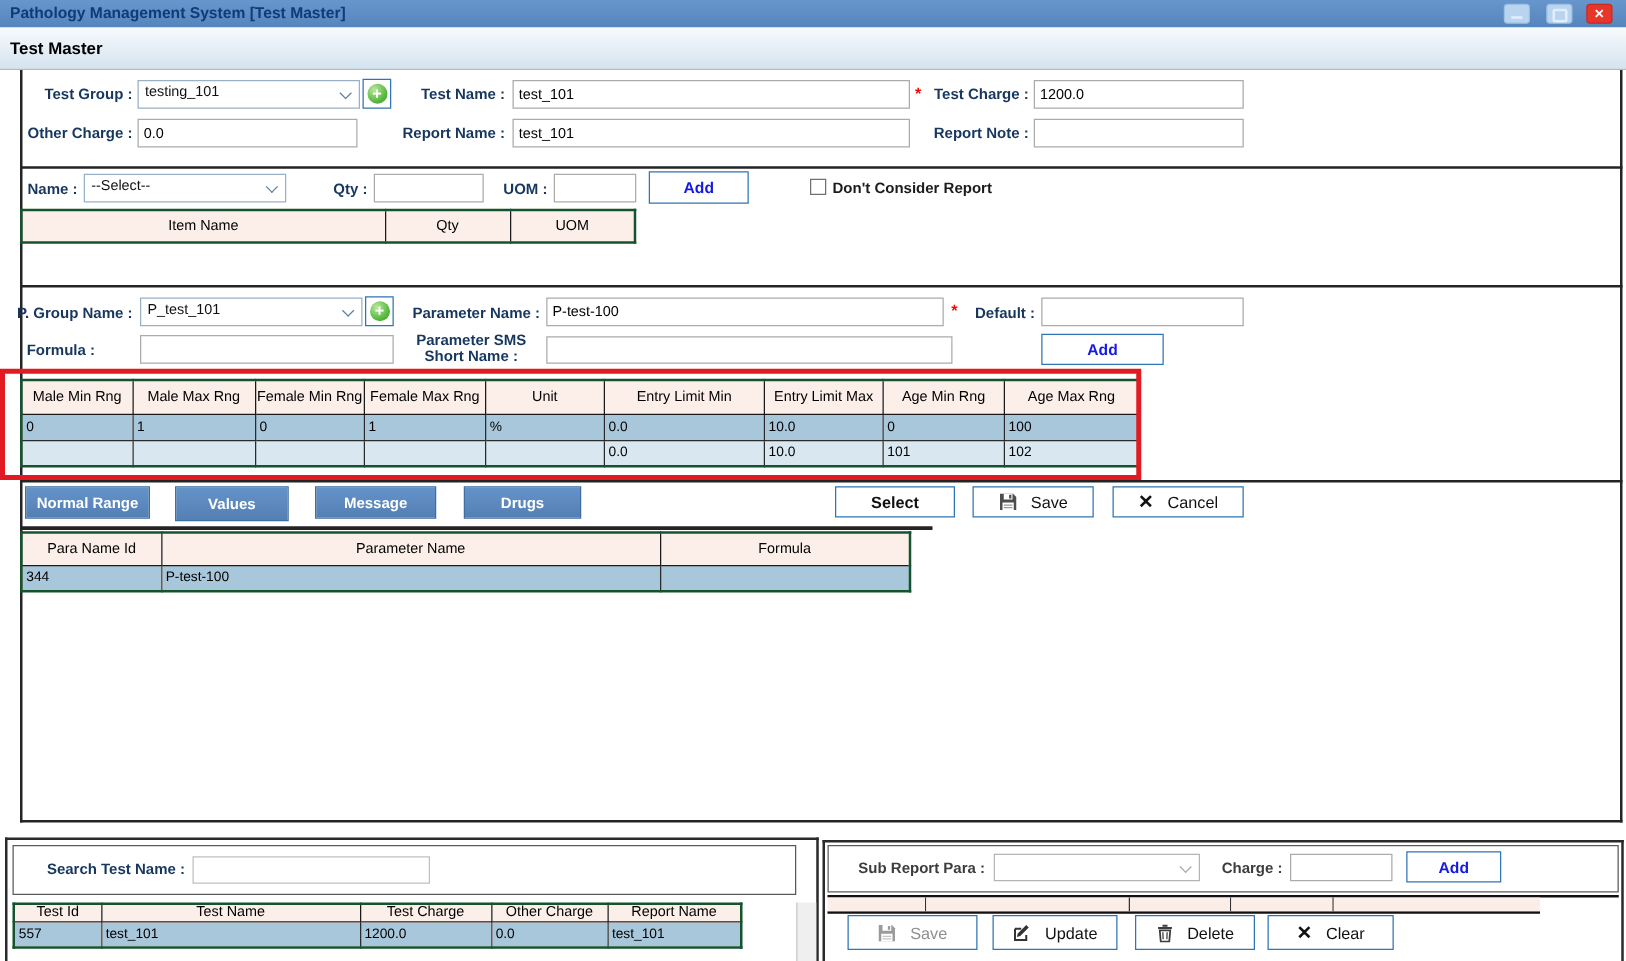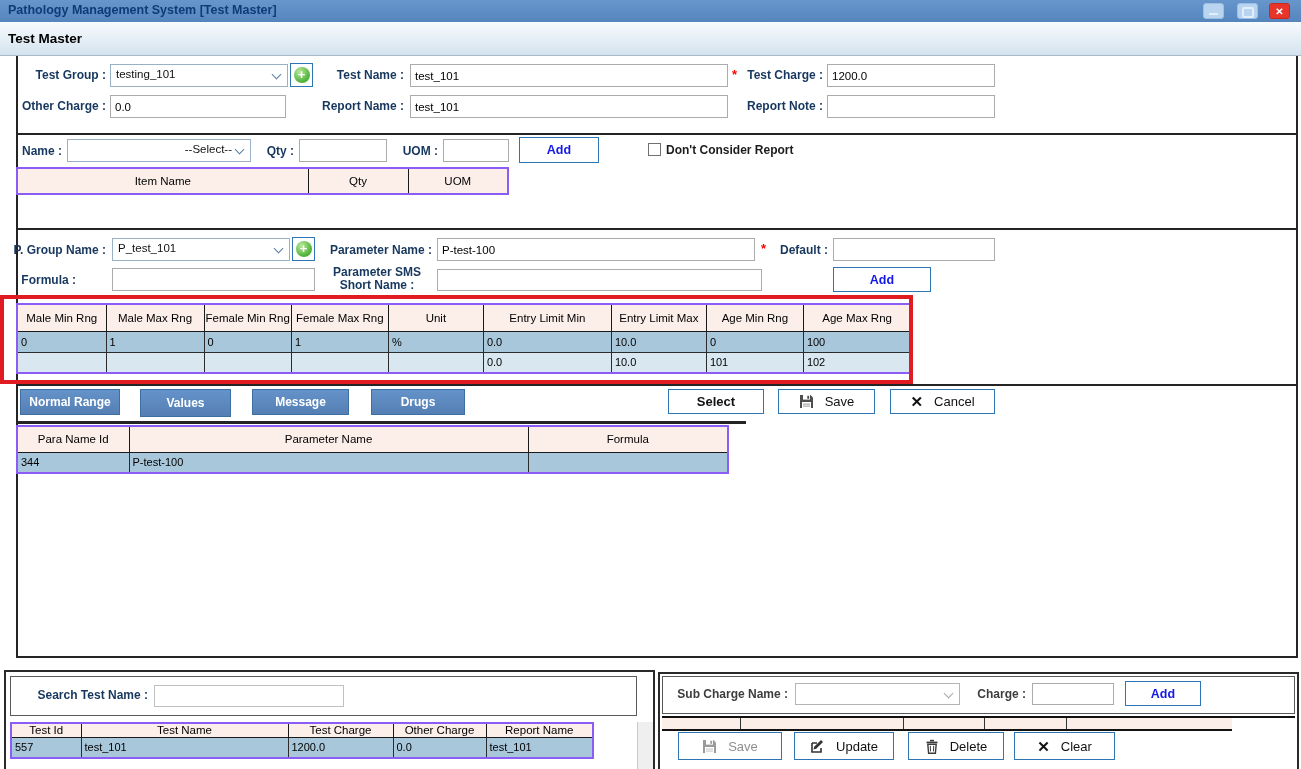--- a/index.html
+++ b/index.html
@@ -47,21 +47,21 @@
   .whitebtn.disabled{color:#8f8f8f;}
   .xicon{font-weight:900;font-size:15px;color:#111;line-height:1;}
   .cb{width:13px;height:13px;background:#fff;border:1px solid #707070;cursor:pointer;}
   .cblabel{font-size:12px;font-weight:600;color:#1c1c1c;}
   
   table.grid{position:absolute;border-collapse:collapse;table-layout:fixed;}
   table.grid th{background:#fcefe9;font-weight:normal;font-size:11.5px;color:#000;
         border:1px solid #1a1a1a;text-align:center;padding:0 1px;overflow:hidden;white-space:nowrap;}
   table.grid td{font-size:11px;color:#000;border:1px solid #2b2b2b;padding:0 3px;
         overflow:hidden;white-space:nowrap;}
-  table.grid{border:2px solid #8b5cf6;}
+  table.grid{border:2px solid #14532d;}
   tr.row-sel td{background:#a9c7db;}
   tr.row-alt td{background:#d9e7f0;}
   .redbox{border:4px solid #e11b22;background:transparent;pointer-events:none;z-index:5;}
   .scrolltrack{background:#efefef;border-left:1px solid #c9c9c9;}
   .stripcell{background:#fbeee9;border-right:1px solid #333;height:11px;}
 </style>
 </head>
 <body>
 
 <div id="app">
@@ -102,21 +102,21 @@
   <input class="abs txt" style="left: 827px; top: 64px; width: 168px; height: 23px;" value="1200.0">
 
   <div class="abs lbl" style="left:8px;top:99px;width:98px;">Other Charge :</div>
   <input class="abs txt" style="left: 110px; top: 95px; width: 176px; height: 23px;" value="0.0">
   <div class="abs lbl" style="left:318px;top:99px;width:86px;text-align:right;">Report Name :</div>
   <input class="abs txt" style="left: 410px; top: 95px; width: 318px; height: 23px;" value="test_101">
   <div class="abs lbl" style="left:741px;top:99px;width:82px;">Report Note :</div>
   <input class="abs txt" style="left: 827px; top: 95px; width: 168px; height: 23px;" value="">
 
   <div class="abs lbl" style="left:14px;top:144px;width:48px;">Name :</div>
-  <div class="abs combo" style="left:67px;top:139px;width:184px;height:23px;text-align:right;">
+  <div class="abs combo" style="left:67px;top:139px;width:162px;height:23px;">
     <span>--Select--</span>
     <span class="chev"></span>
   </div>
   <div class="abs lbl" style="left:258px;top:144px;width:36px;">Qty :</div>
   <input class="abs txt" style="left: 299px; top: 139px; width: 88px; height: 23px;" value="">
   <div class="abs lbl" style="left:394px;top:144px;width:44px;">UOM :</div>
   <input class="abs txt" style="left: 443px; top: 139px; width: 66px; height: 23px;" value="">
   <button class="abs addbtn" style="left:519px;top:137px;width:80px;height:26px;">Add</button>
   <div class="abs cb" style="left:648px;top:143px;"></div>
   <div class="abs cblabel" style="left:666px;top:143px;">Don't Consider Report</div>
@@ -280,21 +280,21 @@
       <td>1200.0</td>
       <td>0.0</td>
       <td>test_101</td>
     </tr>
   </tbody>
     </table>
   <div class="abs scrolltrack" style="left:637px;top:722px;width:16px;height:47px;"></div>
 
   <div class="abs" style="left:658px;top:672px;width:641px;height:97px;border:2px solid #2a2a2a;border-bottom:none;"></div>
   <div class="abs" style="left:662px;top:676px;width:633px;height:38px;border:1.5px solid #5a5a5a;"></div>
-  <div class="abs lbl gray" style="left:668px;top:687px;width:120px;">Sub Charge Name :</div>
+  <div class="abs lbl gray" style="left:668px;top:687px;width:120px;">Sub Report Para :</div>
   <div class="abs combo disabled" style="left:795px;top:683px;width:165px;height:22px;">
     <span></span>
     <span class="chev"></span>
   </div>
   <div class="abs lbl gray" style="left:968px;top:687px;width:58px;">Charge :</div>
   <input class="abs txt" style="left: 1032px; top: 683px; width: 82px; height: 22px;" value="">
   <button class="abs addbtn" style="left:1125px;top:681px;width:76px;height:25px;">Add</button>
 
   <div class="abs" style="left:662px;top:716px;width:633px;height:15px;border-top:2px solid #111;">
     <div style="display:flex;width:570px;border-bottom:2px solid #111;">

